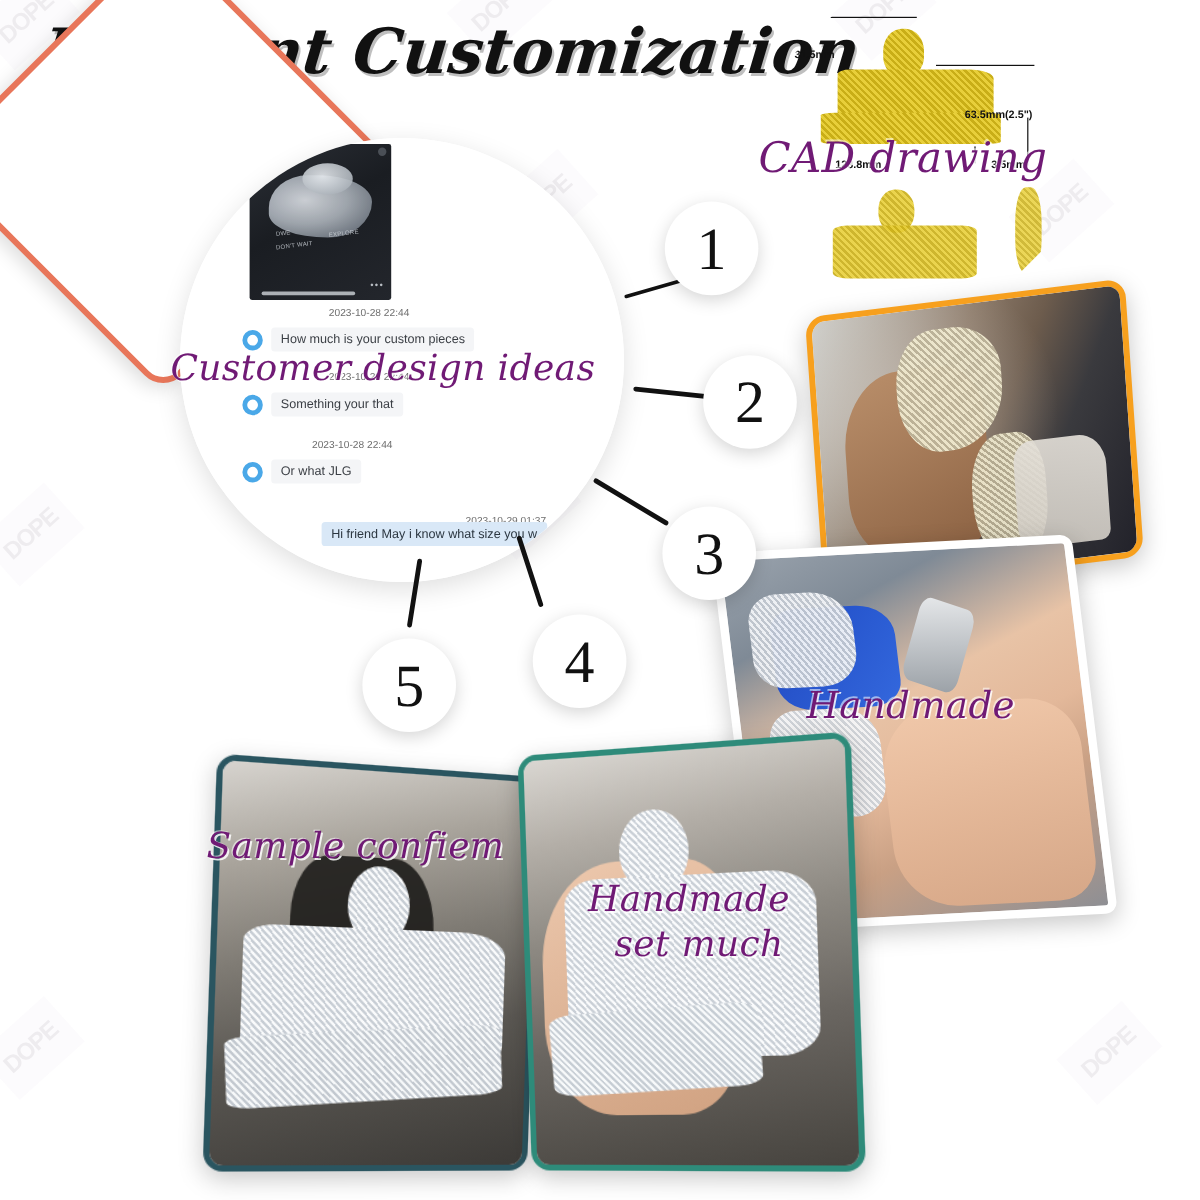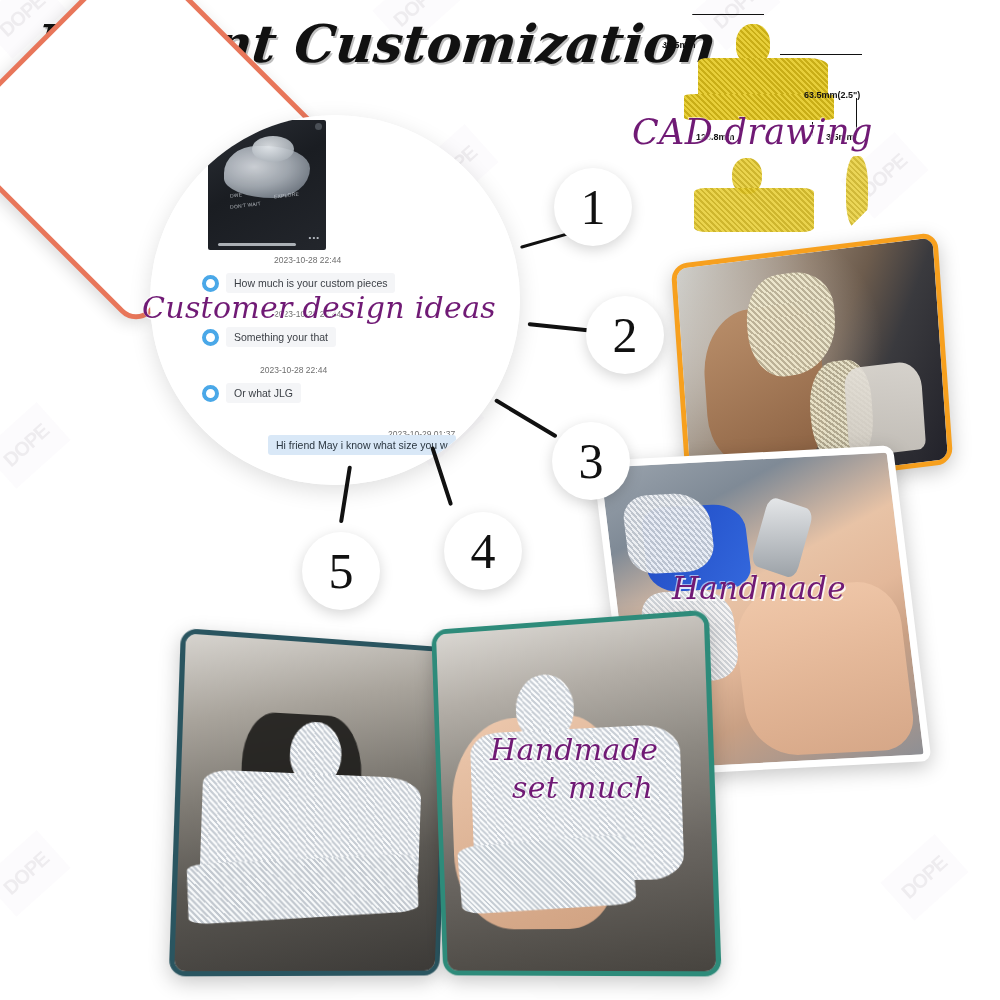--- a/index.html
+++ b/index.html
@@ -220,20 +220,21 @@
   <div class="redlabel" style="left:672px;top:570px;font-size:31px;">Handmade</div>
 
   <div class="panel" id="p-sample">
     <div class="ph">
       <div class="dark"></div>
       <div class="bail"></div>
       <div class="pend"></div>
       <div class="pend2"></div>
     </div>
   </div>
+  <div class="redlabel" style="left:172px;top:688px;font-size:30px;">Sample confiem</div>
 
   <div class="panel" id="p-set">
     <div class="ph">
       <div class="palm"></div>
       <div class="bail"></div>
       <div class="pend"></div>
       <div class="pend2"></div>
     </div>
   </div>
   <div class="redlabel" style="left:490px;top:732px;font-size:30px;">Handmade</div>

